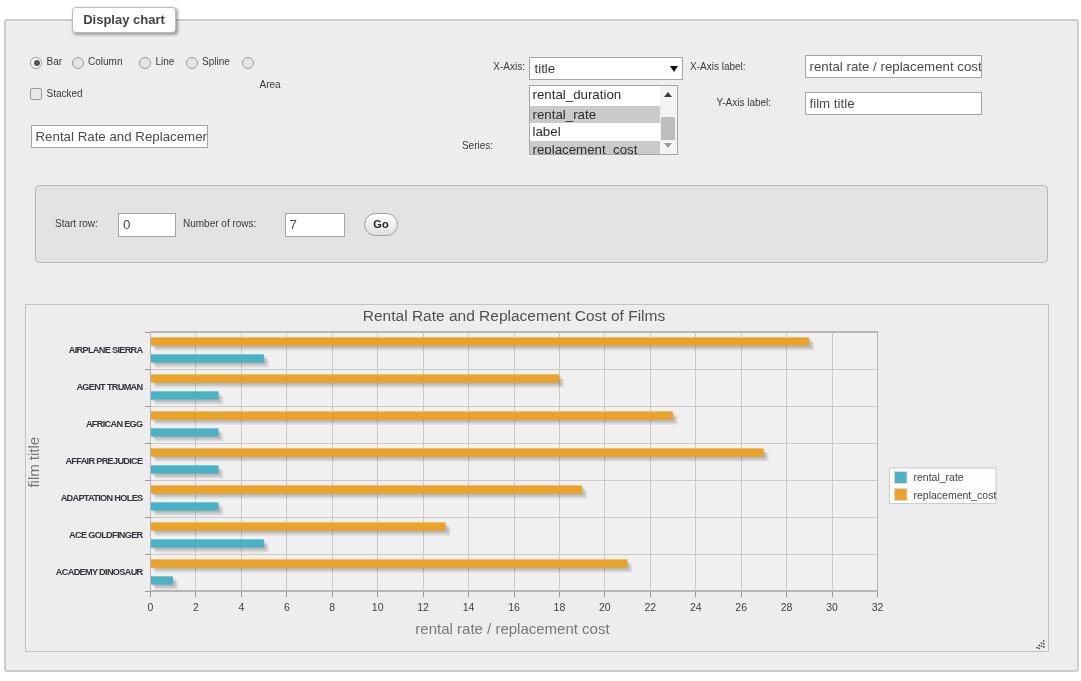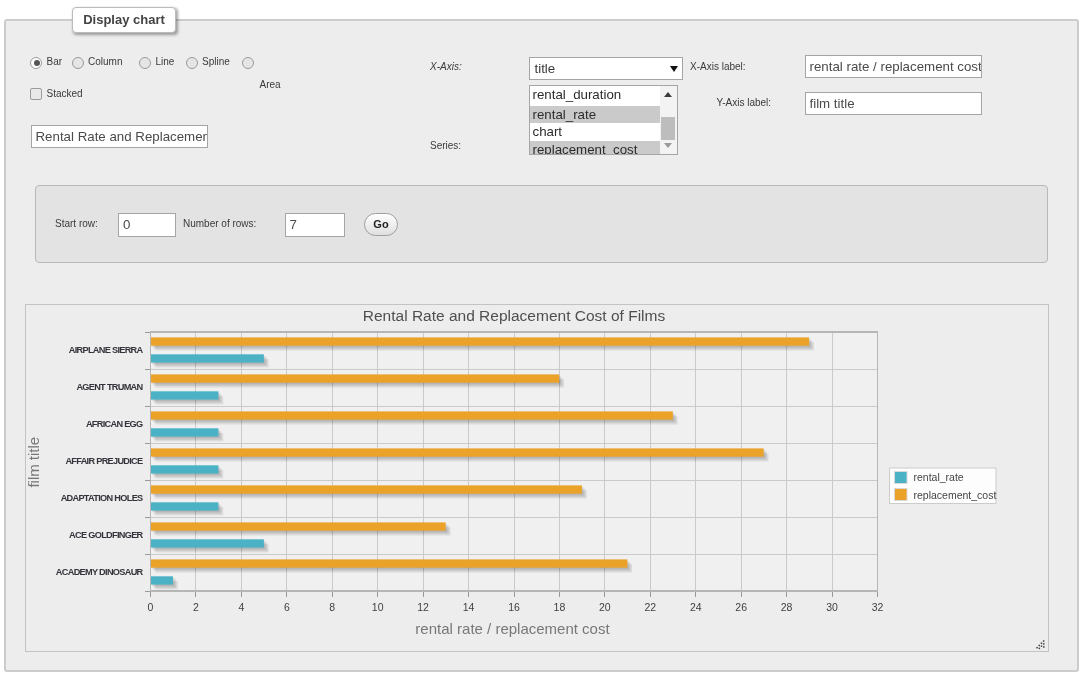--- a/index.html
+++ b/index.html
@@ -31,30 +31,30 @@
 <div class="radio" style="left:185.5px;top:56.5px;"></div>
 <div class="lbl" style="left:202px;top:56px;">Spline</div>
 <div class="radio" style="left:242px;top:56.5px;"></div>
 <div class="lbl" style="left:259.5px;top:56px;margin-top:23px;">Area</div>
 
 <div class="cb" style="left:29.5px;top:87.5px;"></div>
 <div class="lbl" style="left:46.5px;top:87.5px;text-align:center;">Stacked</div>
 
 <input class="tx" style="left: 30.5px; top: 125px; width: 177px; height: 23px;" value="Rental Rate and Replacement Cost of Films">
 
-<div class="lbl" style="left:430px;top:61px;width:95px;font-style:italic;">X-Axis:</div>
+<div class="lbl" style="left:430px;top:61px;width:95px;text-align:right;">X-Axis:</div>
 <div class="abs" style="left:528.5px;top:57px;width:154.5px;height:23px;border:1px solid #a5a5a5;background:#fff;font-size:13.3px;color:#3a3a3a;line-height:21px;padding-left:5px;">title</div>
 <div class="abs" style="left:669.5px;top:65.5px;width:0;height:0;border-left:4.5px solid transparent;border-right:4.5px solid transparent;border-top:6px solid #111;"></div>
 
-<div class="lbl" style="left:430px;top:140px;width:95px;text-align:left;">Series:</div>
+<div class="lbl" style="left:430px;top:140px;width:95px;text-align:center;">Series:</div>
 <div class="abs" style="left:528.5px;top:84.5px;width:149px;height:70px;border:1px solid #a5a5a5;background:#fff;overflow:hidden;">
   <div style="position:absolute;left:0;top:0;width:130px;font-size:13.3px;color:#2c2c2c;">
     <div style="height:20px;line-height:17.5px;padding-left:3px;">rental_duration</div>
     <div style="height:17.5px;line-height:17.5px;padding-left:3px;background:#cacaca;">rental_rate</div>
-    <div style="height:17.5px;line-height:17.5px;padding-left:3px;">chart</div>
+    <div style="height:17.5px;line-height:17.5px;padding-left:3px;">label</div>
     <div style="height:17.5px;line-height:17.5px;padding-left:3px;background:#cacaca;">replacement_cost</div>
   </div>
 
   <div style="position:absolute;right:0;top:0;width:17px;height:68px;background:#f3f3f3;">
     <div style="position:absolute;left:4px;top:6px;width:0;height:0;border-left:4.5px solid transparent;border-right:4.5px solid transparent;border-bottom:5px solid #3c3c3c;"></div>
     <div style="position:absolute;left:1.5px;top:31px;width:14px;height:23px;background:#bdbdbd;"></div>
     <div style="position:absolute;left:4px;top:57px;width:0;height:0;border-left:4.5px solid transparent;border-right:4.5px solid transparent;border-top:5px solid #9a9a9a;"></div>
   </div>
 </div>
 

